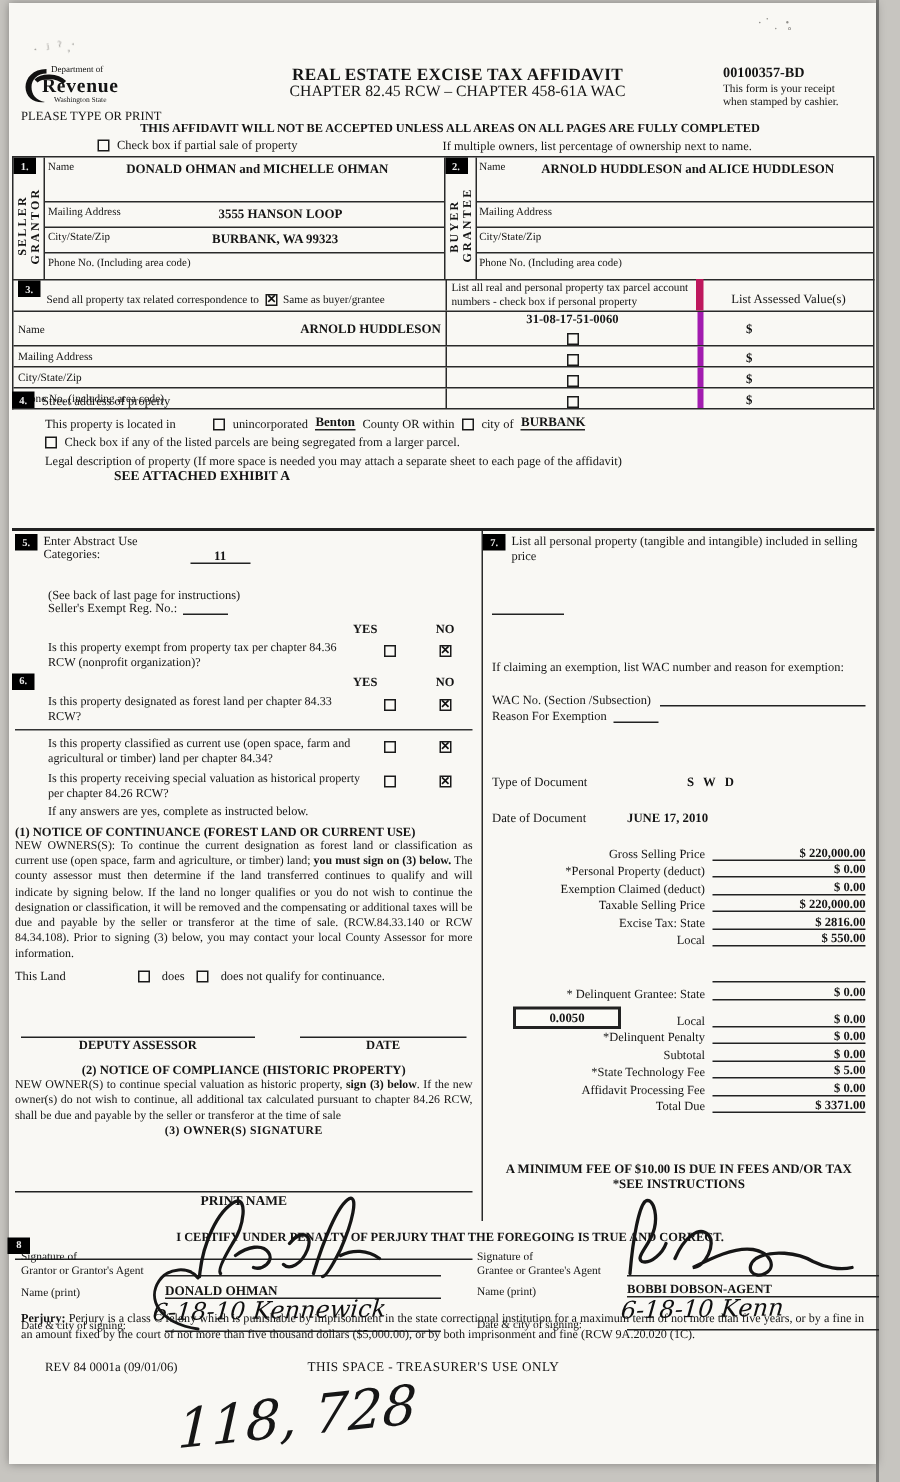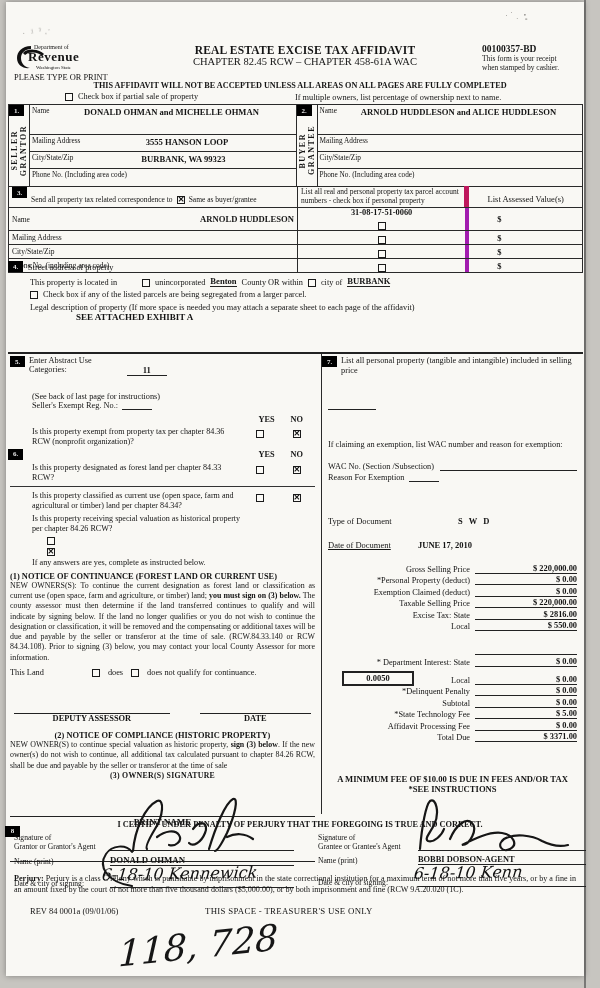--- a/index.html
+++ b/index.html
@@ -60,21 +60,21 @@
   .s3row .rd { width:113px; padding-left:28px; font-weight:bold; font-size:8.5px; }
   .s3 .rl .v { flex:1; text-align:right; font-weight:bold; font-size:8.6px; }
 
   
   .s4line { display:flex; align-items:flex-end; gap:5px; font-size:8.3px; }
 
   
   .mid { position:absolute; left:8px; top:352px; width:575px; height:462px; border-top:2px solid #222; display:flex; }
   .lcol { width:314px; border-right:1px solid #2a2a2a; padding:2px 6px 0 2px; position:relative; }
   .rcol { flex:1; padding:2px 6px 0 6px; position:relative; }
-  .qhead { display:flex; justify-content:flex-end; gap:16px; font-weight:bold; font-size:8.3px; padding-right:12px; }
+  .qhead { display:flex; justify-content:flex-end; gap:39px; font-weight:bold; font-size:8.3px; padding-right:12px; }
   .qrow { display:flex; margin-top:3px; }
   .qrow .qt { width:232px; font-size:8.1px; line-height:1.22; }
   .qrow .qc { width:37px; display:flex; justify-content:center; padding-top:3px; }
   .notice-title { font-size:8.4px; font-weight:bold; margin-top:5px; }
   .notice-body { font-size:7.9px; text-align:justify; line-height:1.3; }
   .taxrow { display:flex; align-items:flex-end; margin-top:1.5px; font-size:8.3px; }
   .taxrow .tl { flex:1; text-align:right; padding-right:5px; white-space:nowrap; }
   .taxrow .tv { width:102px; border-bottom:1px solid #222; text-align:right; font-weight:bold; font-size:8.4px; }
   .ratebox { border:2px solid #222; width:72px; height:15px; display:flex; align-items:center;
              justify-content:center; font-weight:bold; font-size:8.5px; background:#fbfaf6; }
@@ -314,21 +314,21 @@
       <div style="border-top:1px solid #333; margin:4px 0 0 0;"></div>
       <div class="qrow" style="padding-left:22px; margin-top:4px;">
         <div class="qt" style="width:210px;">Is this property classified as current use (open space, farm and agricultural or timber) land per chapter 84.34?</div>
         <div class="qc">
             <span class="cb"></span>
           </div>
         <div class="qc">
             <span class="cb on"></span>
           </div>
       </div>
-      <div class="qrow" style="padding-left:22px;flex-direction:column;">
+      <div class="qrow" style="padding-left:22px;">
         <div class="qt" style="width:210px;">Is this property receiving special valuation as historical property per chapter 84.26 RCW?</div>
         <div class="qc">
             <span class="cb"></span>
           </div>
         <div class="qc">
             <span class="cb on"></span>
           </div>
       </div>
       <div style="font-size:8.2px; padding-left:22px; margin-top:2px;">If any answers are yes, complete as instructed below.</div>
 
@@ -378,21 +378,21 @@
       <div style="display:flex; gap:4px; font-size:8.3px; margin-top:1px; align-items:flex-end;">
         <span>Reason For Exemption</span>
         <span class="ul" style="width:30px;">&nbsp;</span>
       </div>
 
       <div style="display:flex; font-size:8.5px; margin-top:34px;">
         <span style="width:90px;font-family:Liberation Serif, serif;">Type of Document</span>
         <span class="b" style="margin-left:40px; letter-spacing:2px;">S W D</span>
       </div>
       <div style="display:flex; font-size:8.5px; margin-top:14px;">
-        <span style="width:90px;text-decoration:underline;">Date of Document</span>
+        <span style="width:90px;">Date of Document</span>
         <span class="b" style="">JUNE 17, 2010</span>
       </div>
 
       <div style="margin-top:14px;">
         <div class="taxrow">
             <span class="tl">Gross Selling Price</span>
             <span class="tv">$ 220,000.00</span>
           </div>
         <div class="taxrow">
             <span class="tl">*Personal Property (deduct)</span>
@@ -413,21 +413,21 @@
         <div class="taxrow">
             <span class="tl">Local</span>
             <span class="tv">$ 550.00</span>
           </div>
 
         <div class="taxrow" style="margin-top:14px;">
             <span class="tl"></span>
             <span class="tv">&nbsp;</span>
           </div>
         <div class="taxrow">
-            <span class="tl">* Department Interest: State</span>
+            <span class="tl">* Delinquent Grantee: State</span>
             <span class="tv">$ 0.00</span>
           </div>
         <div class="taxrow" style="position:relative; margin-top:8px;">
           <span class="ratebox" style="position:absolute; left:14px; top:-4px;">0.0050</span>
           <span class="tl">Local</span>
             <span class="tv">$ 0.00</span>
         </div>
         <div class="taxrow">
             <span class="tl">*Delinquent Penalty</span>
             <span class="tv">$ 0.00</span>

